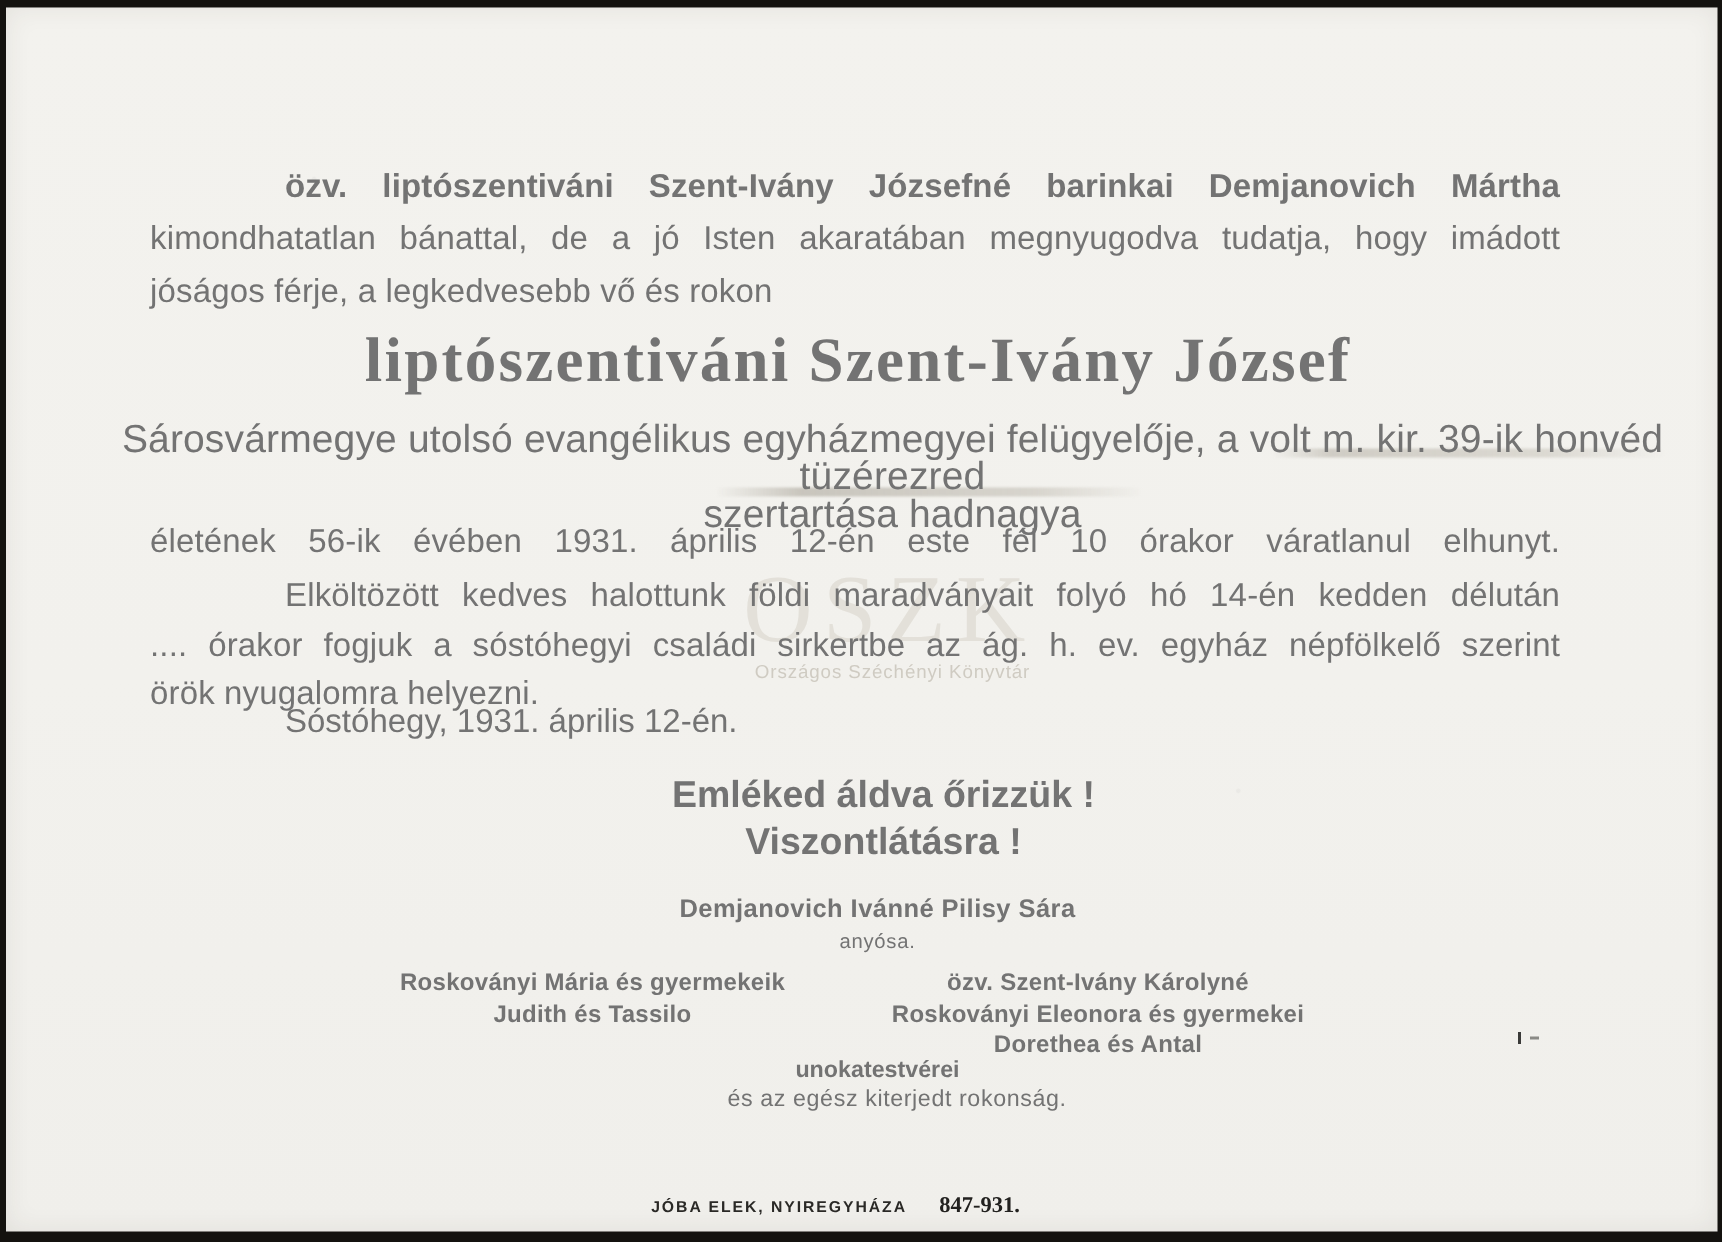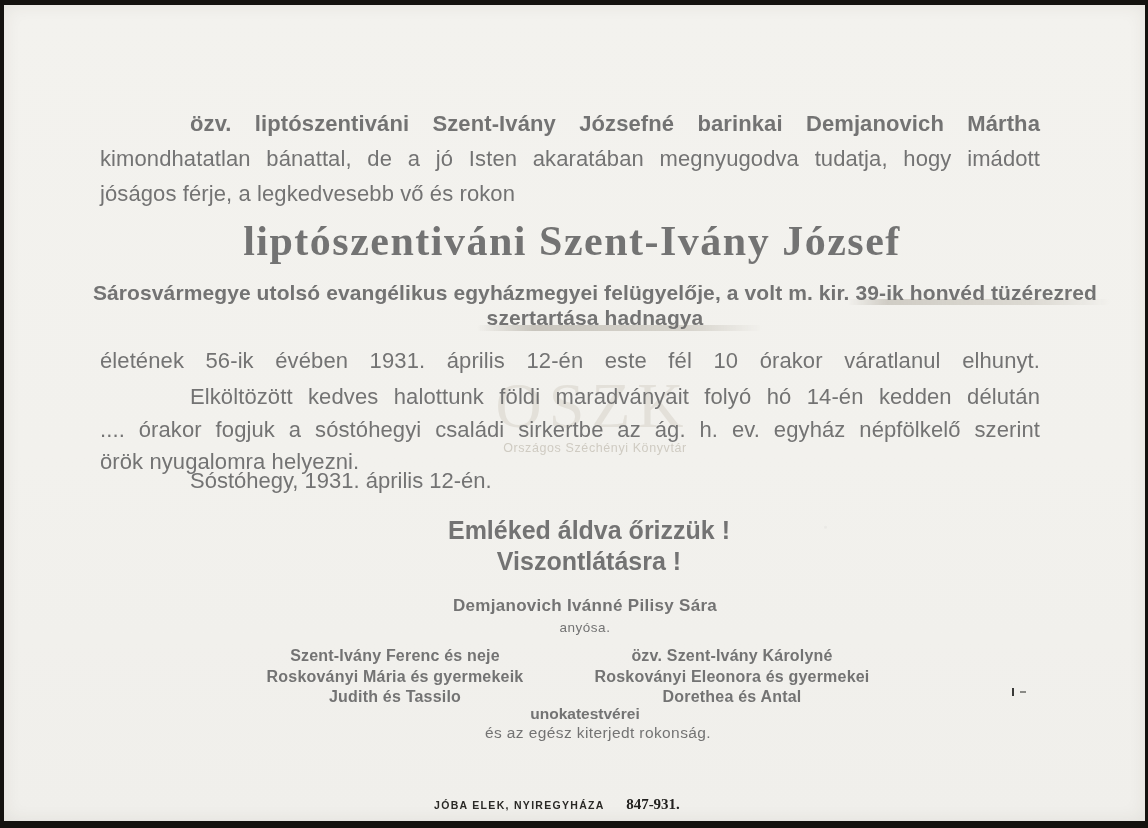--- a/index.html
+++ b/index.html
@@ -42,21 +42,21 @@
   .intro .l3{text-align:left;}
 
   
   .main-title{
     left:0;top:217px;width:1144px;text-align:center;
     font-family:"Liberation Serif","DejaVu Serif",serif;
     font-weight:700;font-size:42px;letter-spacing:1.5px;
   }
 
   
-  .subtitle{left:50px;top:280px;width:1090px;text-align:center;font-weight:700;font-size:21px;line-height:25px;letter-spacing:0.1px;}
+  .subtitle{left:50px;top:280px;width:1090px;text-align:center;font-weight:400;font-size:26px;line-height:25px;letter-spacing:0.1px;}
 
   
   .para1{left:100px;top:348px;width:940px;font-size:22px;text-align:justify;text-align-last:justify;letter-spacing:0.1px;}
   .para2{left:100px;top:381px;width:940px;font-size:22px;line-height:32.5px;letter-spacing:0.1px;}
   .para2 .l1{padding-left:90px;text-align:justify;text-align-last:justify;}
   .para2 .l2{text-align:justify;text-align-last:justify;}
   .para2 .l3{text-align:left;}
   .dateline{left:190px;top:468px;font-size:22px;}
 
   
@@ -131,21 +131,20 @@
     <div>Emléked áldva őrizzük !</div>
     <div>Viszontlátásra !</div>
   </div>
 
   <div class="abs mother ink">
     <div class="name">Demjanovich Ivánné Pilisy Sára</div>
     <div class="relation">anyósa.</div>
   </div>
 
   <div class="abs col left ink">
-    <div>Szent-Ivány Ferenc és neje</div>
     <div>Roskoványi Mária és gyermekeik</div>
     <div>Judith és Tassilo</div>
   </div>
   <div class="abs col right ink">
     <div>özv. Szent-Ivány Károlyné</div>
     <div>Roskoványi Eleonora és gyermekei</div>
     <div>Dorethea és Antal</div>
   </div>
 
   <div class="abs cousins ink">unokatestvérei</div>

